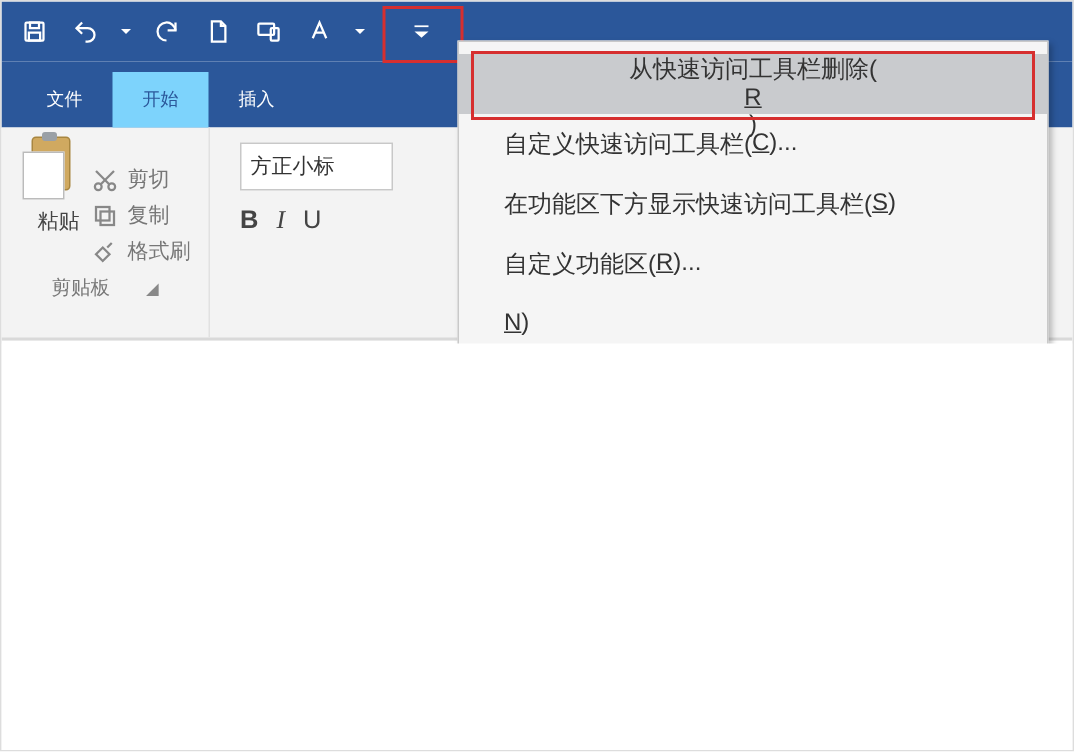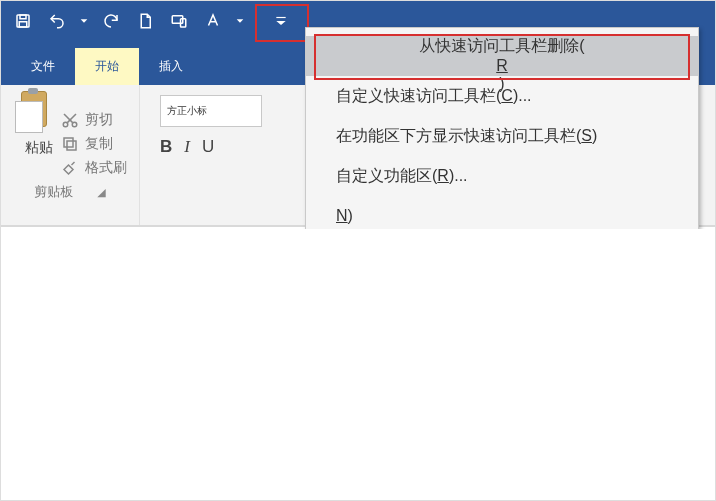--- a/index.html
+++ b/index.html
@@ -3,36 +3,36 @@
 <meta charset="utf-8">
 <style>
   html,body{margin:0;padding:0;font-family:"Microsoft YaHei","Segoe UI",sans-serif;background:#fff;}
   #app{width:716px;height:501px;position:relative;background:#fff;overflow:hidden;border:1px solid #ddd;box-sizing:border-box;}
   .qat{height:40px;background:#2b579a;display:flex;align-items:center;padding:0 8px;gap:6px;}
   .qat .ic{width:28px;height:28px;display:flex;align-items:center;justify-content:center;color:#fff;cursor:pointer;}
   .qat .ic.small{width:14px;}
   .hl1{position:absolute;border:2px solid #d62f2f;pointer-events:none;}
   .tabs{height:44px;background:#2b579a;display:flex;align-items:flex-end;padding-left:10px;}
   .tab{padding:10px 20px;color:#fff;font-size:12px;cursor:pointer;}
-  .tab.active{background:#fef9c3;color:#2b579a;}
+  .tab.active{background:#7dd3fc;color:#2b579a;}
   .ribbon{height:140px;background:#f3f3f3;border-bottom:2px solid #d9d9d9;display:flex;}
   .group{padding:6px 12px 0 12px;display:flex;flex-direction:column;align-items:center;border-right:1px solid #e1e1e1;}
   .g1-top{display:flex;align-items:flex-start;gap:8px;}
   .paste{display:flex;flex-direction:column;align-items:flex-end;gap:4px;cursor:pointer;}
   .paste-icon{width:40px;height:44px;position:relative;}
   .clip{position:absolute;top:0;left:8px;width:24px;height:34px;background:#d0a960;border-radius:3px;border:1px solid #a88640;}
   .clip:before{content:"";position:absolute;top:-4px;left:6px;width:10px;height:6px;background:#9aa0a6;border-radius:2px;}
   .sheet{position:absolute;top:10px;left:2px;width:26px;height:30px;background:#fff;border:1px solid #bbb;}
   .paste-lbl{font-size:14px;color:#444;}
   .mini-btns{display:flex;flex-direction:column;gap:6px;margin-top:20px;}
   .mini{display:flex;align-items:center;gap:6px;color:#777;font-size:14px;cursor:pointer;}
   .mini svg{width:18px;height:18px;}
   .grp-label{font-size:13px;color:#777;margin-top:6px;display:flex;align-items:center;gap:24px;text-align:center;}
   .fontbox{display:flex;flex-direction:column;gap:10px;margin-left:8px;margin-top:4px;}
-  .fontname{border:1px solid #c8c8c8;background:#fff;height:30px;width:88px;padding:0 6px;display:flex;align-items:center;font-size:10px;color:#333;overflow:hidden;}
+  .fontname{border:1px solid #c8c8c8;background:#fff;height:30px;width:88px;padding:0 6px;display:flex;align-items:center;font-size:14px;color:#333;overflow:hidden;}
   .brow{display:flex;gap:12px;align-items:center;color:#444;}
   .b{font-weight:bold;font-size:17px;cursor:pointer;}
   .i{font-style:italic;font-family:Georgia,serif;font-size:17px;cursor:pointer;}
   .u{font-size:17px;cursor:pointer;}
 
   
   .menu{position:absolute;top:26px;left:304px;width:392px;background:#f5f5f5;border:1px solid #c9c9c9;box-shadow:2px 2px 4px rgba(0,0,0,.25);padding:8px 0;}
   .mi{height:40px;display:flex;align-items:center;padding:0 30px;font-size:16px;color:#333;cursor:pointer;white-space:nowrap;}
   .mi.hl{background:#c9cbce;flex-direction:column;}
   .mi u{text-decoration:underline;}

